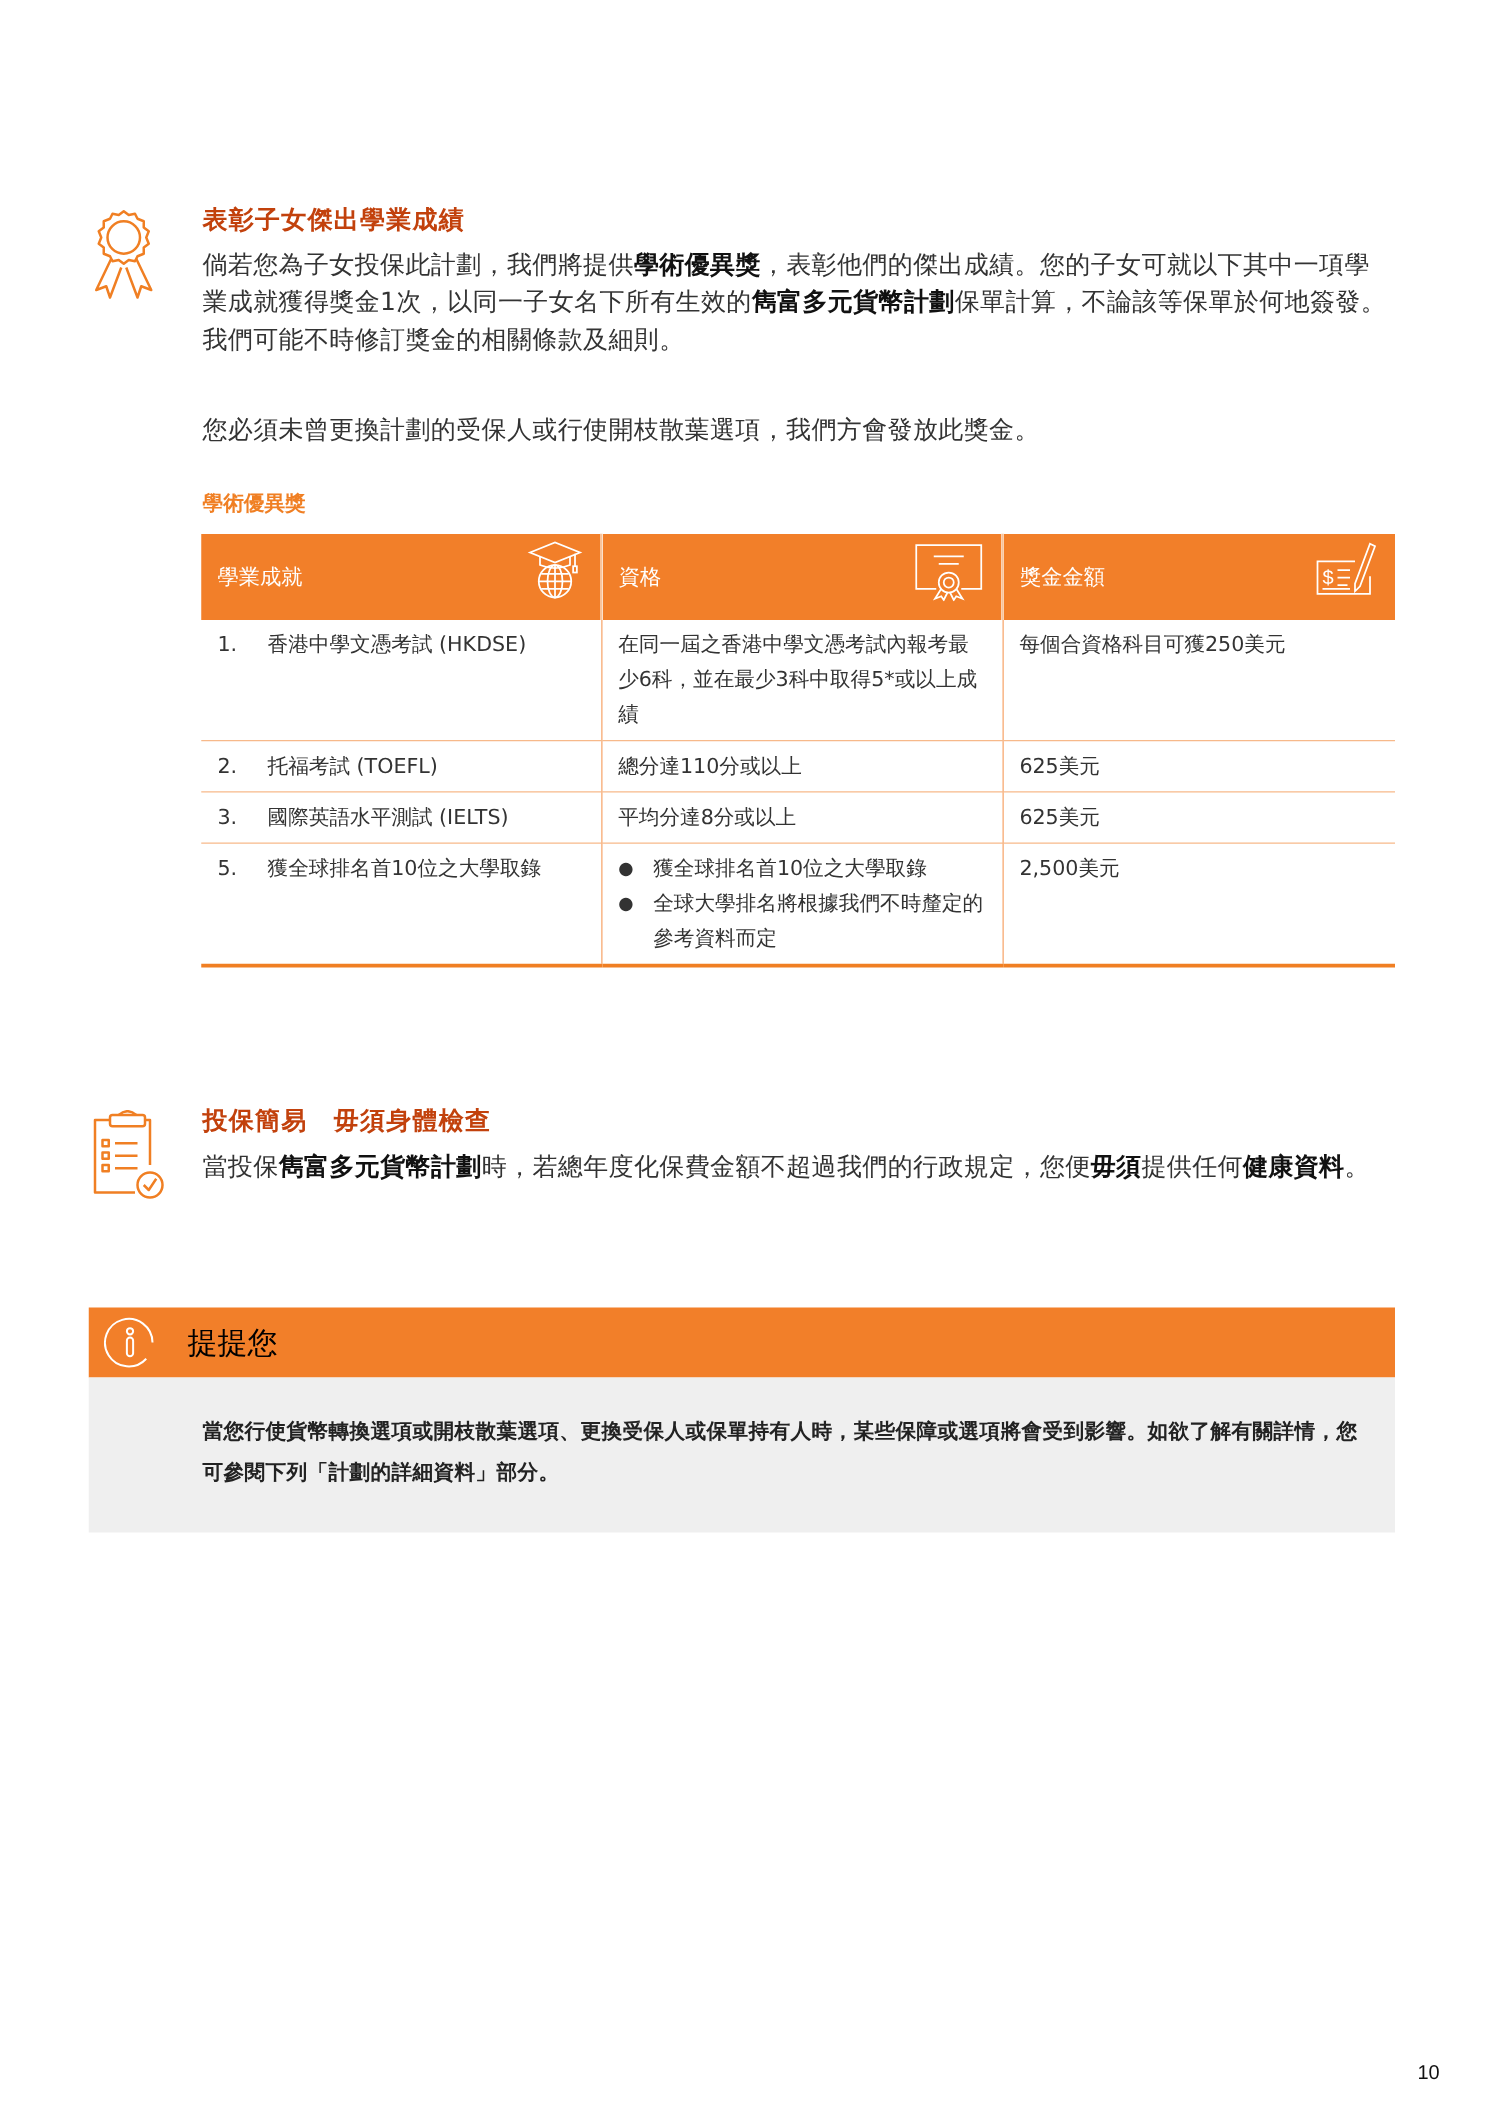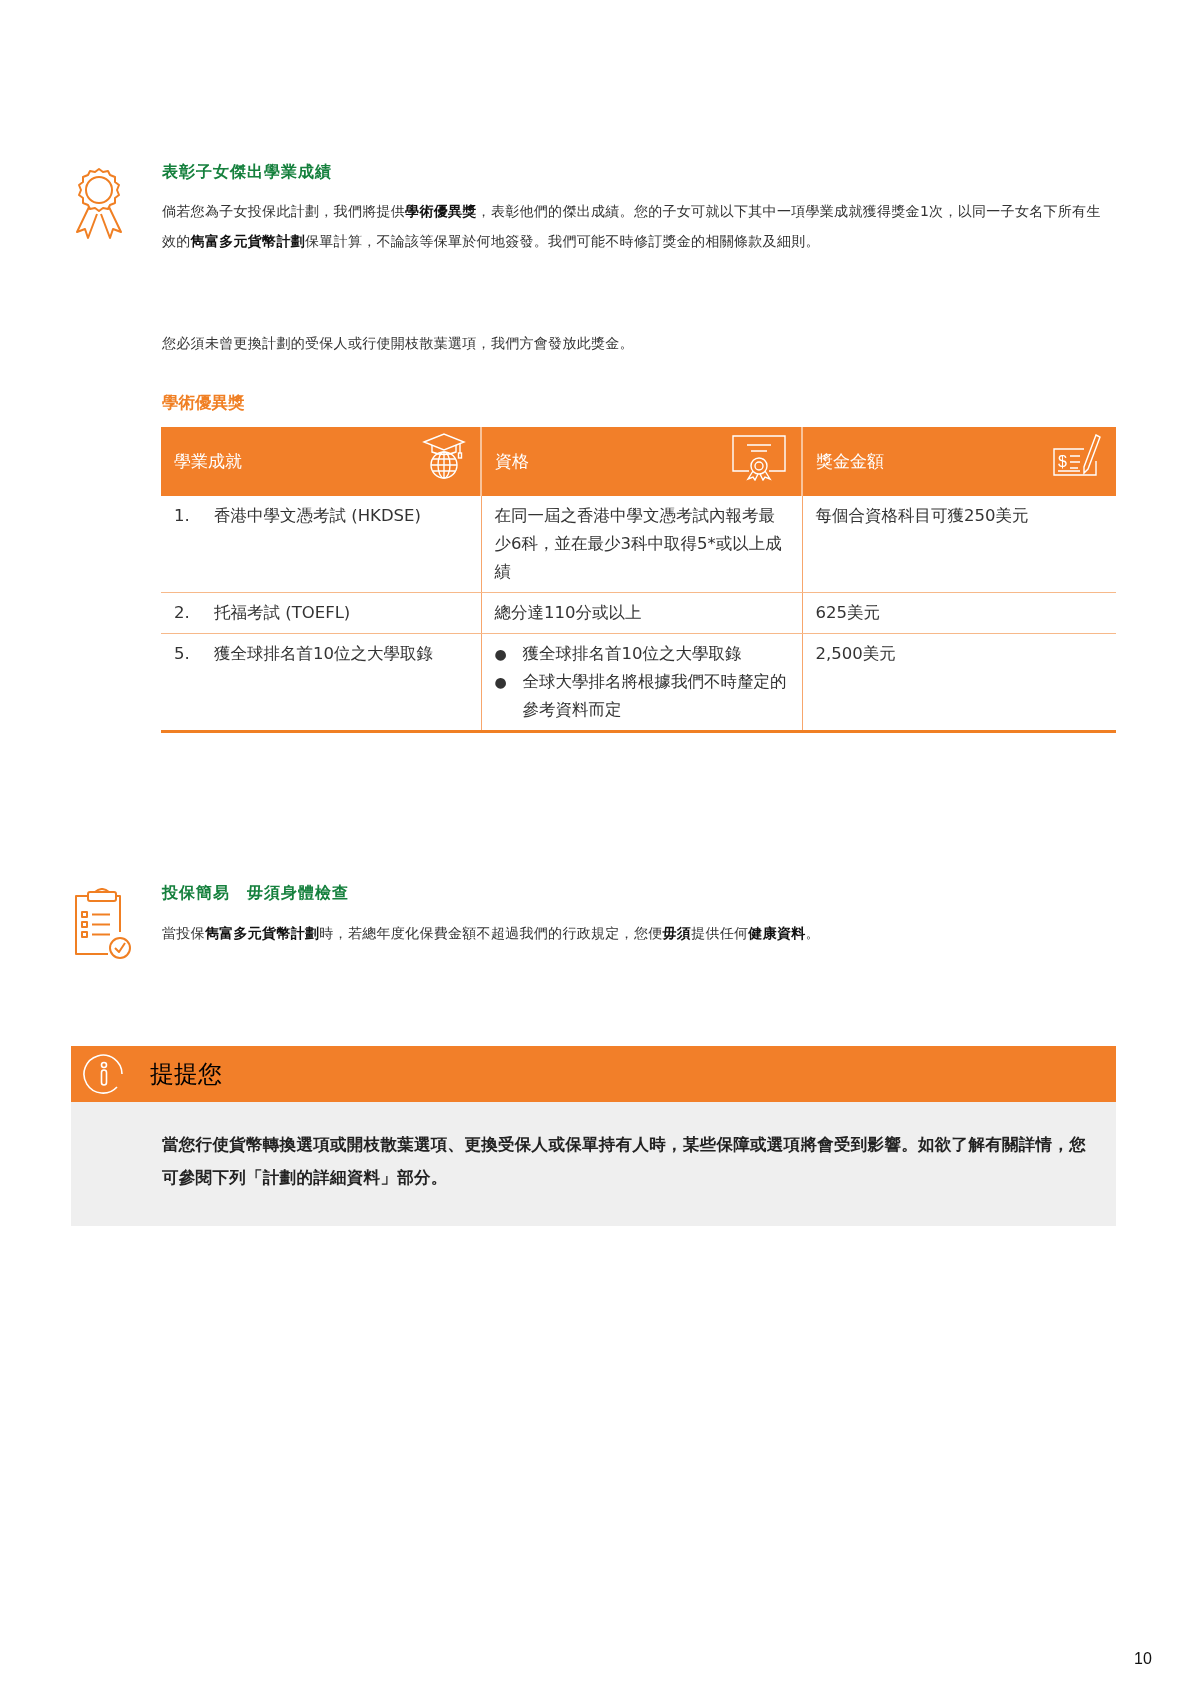--- a/index.html
+++ b/index.html
@@ -1,21 +1,21 @@
 <!DOCTYPE html>
 <html><head>
 <meta charset="utf-8">
 <style>
   * { box-sizing: border-box; margin: 0; padding: 0; }
   html, body { width: 1191px; height: 1684px; background: #ffffff; }
   body { position: relative; font-family: "DejaVu Sans", "Liberation Sans", sans-serif; color: #333333; overflow: hidden; }
 
   .section-icon { position: absolute; }
-  .section-title { position: absolute; left: 162px; font-size: 16px; font-weight: bold; color: #15803d; letter-spacing: 1px; }
-  .para { position: absolute; left: 162px; width: 950px; font-size: 14px; line-height: 30px; color: #333; letter-spacing: 0.3px; }
+  .section-title { position: absolute; left: 162px; font-size: 20px; font-weight: bold; color: #c2410c; letter-spacing: 1px; }
+  .para { position: absolute; left: 162px; width: 950px; font-size: 20px; line-height: 30px; color: #333; letter-spacing: 0.3px; }
   .para b { color: #111; }
   .sub-title { position: absolute; left: 162px; top: 392px; font-size: 16.5px; font-weight: bold; color: #f07f23; }
 
   table.award { position: absolute; left: 161px; top: 427px; width: 955px; border-collapse: collapse; font-size: 16.5px; color: #333; }
   table.award th { background: #f27f29; color: #ffffff; font-weight: normal; text-align: left; height: 69px; padding: 0 13px; position: relative; border-right: 2px solid #f9c39a; font-size: 17px; }
   table.award th:last-child { border-right: none; }
   table.award th .hicon { position: absolute; right: 12px; top: 4px; }
   table.award td { vertical-align: top; padding: 6px 13px 6px 13px; line-height: 28px; border-right: 1px solid #f7a66c; border-bottom: 1px solid #f7b98a; }
   table.award td:last-child { border-right: none; margin-left: 40px; }
   table.award tr:last-child td { border-bottom: 3px solid #f07f23; padding-bottom: 6px; }
@@ -103,20 +103,27 @@
         <td>每個合資格科目可獲250美元</td>
       </tr>
       <tr>
         <td><span class="num">2.</span><span>托福考試 (TOEFL)</span></td>
         <td>
           <div>總分達110分或以上</div>
         </td>
         <td>625美元</td>
       </tr>
       <tr>
+        <td><span class="num">3.</span><span>國際英語水平測試 (IELTS)</span></td>
+        <td>
+          <div>平均分達8分或以上</div>
+        </td>
+        <td>625美元</td>
+      </tr>
+      <tr>
         <td><span class="num">5.</span><span>獲全球排名首10位之大學取錄</span></td>
         <td>
           <div class="bul">
             <span class="dot">●</span>
             <span>獲全球排名首10位之大學取錄</span>
           </div>
           <div class="bul">
             <span class="dot">●</span>
             <span>全球大學排名將根據我們不時釐定的參考資料而定</span>
           </div>

